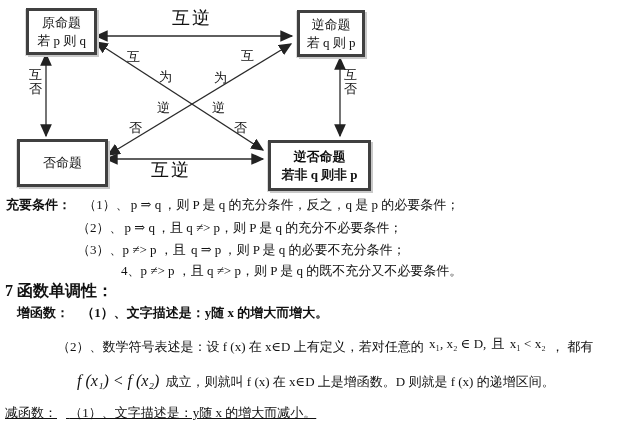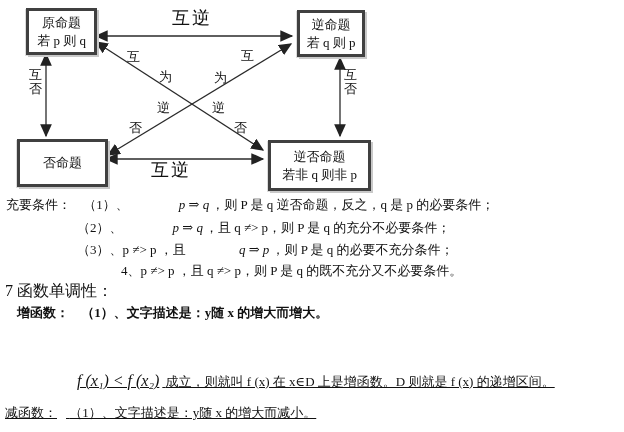--- a/index.html
+++ b/index.html
@@ -15,23 +15,23 @@
     position:absolute;border:3px solid #404040;background:#fff;
     box-shadow:2px 2px 0 #c9c9c9,-1px 1px 0 #dcdcdc;
     display:flex;flex-direction:column;align-items:center;justify-content:center;
     font-size:13px;line-height:18px;white-space:nowrap;z-index:2;
   }
   .dlabel{position:absolute;font-size:13px;line-height:14px;white-space:nowrap;background:#fff0;z-index:3;}
   .dlabel.big{font-size:18px;letter-spacing:2px;}
   .vstack span{display:block;text-align:center;}
   
   .tline{position:absolute;font-size:13px;line-height:17px;white-space:nowrap;}
-  .b{font-weight:normal;}
+  .b{font-weight:bold;}
   .gap{margin-right:9px;}
-  .m{font-style:italic;font-family:"Liberation Serif","DejaVu Serif",serif;padding:0 2px;margin-left:48px;}
+  .m{font-family:"Liberation Serif","DejaVu Serif",serif;padding:0 2px;}
   .raise{position:relative;top:-3px;}
   .m2{font-style:italic;font-size:16px;padding-right:3px;}
   .h2{font-size:16px;}
 </style>
 </head>
 <body>
 
 <div class="page">
 
   <div class="diagram">
@@ -56,21 +56,21 @@
       <span>原命题</span>
       <span>若 p 则 q</span>
     </div>
     <div class="pbox" style="left:297px;top:10px;width:62px;height:41px;">
       <span>逆命题</span>
       <span>若 q 则 p</span>
     </div>
     <div class="pbox" style="left:17px;top:139px;width:85px;height:42px;gap:40px;">
       <span>否命题</span>
     </div>
-    <div class="pbox" style="left:268px;top:140px;width:97px;height:45px;">
+    <div class="pbox" style="left:268px;top:140px;width:97px;height:45px;font-weight:bold;">
       <span>逆否命题</span>
       <span>若非 q 则非 p</span>
     </div>
 
     <div class="dlabel big" style="left:172px;top:11px;">互逆</div>
     <div class="dlabel big" style="left:151px;top:163px;">互逆</div>
 
     <div class="dlabel vstack" style="left:29px;top:68px;">
       <span>互</span>
       <span>否</span>
@@ -85,41 +85,48 @@
     <div class="dlabel" style="left:241px;top:49px;">互</div>
     <div class="dlabel" style="left:214px;top:71px;">为</div>
     <div class="dlabel" style="left:157px;top:101px;">逆</div>
     <div class="dlabel" style="left:129px;top:121px;">否</div>
     <div class="dlabel" style="left:212px;top:101px;">逆</div>
     <div class="dlabel" style="left:234px;top:121px;">否</div>
   </div>
 
   <div class="tline" style="left:6px;top:196px;">
     <span class="b gap">充要条件：</span>
-    <span>（1）、</span><span class="m">p ⇒ q</span><span>，则 P 是 q 逆否命题，反之，q 是 p 的必要条件；</span>
+    <span>（1）、</span><span class="m">p ⇒ q</span><span>，则 P 是 q 的充分条件，反之，q 是 p 的必要条件；</span>
   </div>
   <div class="tline" style="left:77px;top:219px;">
     <span>（2）、</span><span class="m">p ⇒ q</span><span>，且 q ≠&gt; p，则 P 是 q 的充分不必要条件；</span>
   </div>
   <div class="tline" style="left:77px;top:241px;text-align:right;">
     <span>（3）、p ≠&gt; p ，且 </span><span class="m">q ⇒ p</span><span>，则 P 是 q 的必要不充分条件；</span>
   </div>
   <div class="tline" style="left:93px;top:262px;margin-left:28px;">
     <span>4、p ≠&gt; p ，且 q ≠&gt; p，则 P 是 q 的既不充分又不必要条件。</span>
   </div>
 
   <div class="tline b h2" style="left:5px;top:282px;">7 函数单调性：</div>
 
   <div class="tline" style="left:17px;top:304px;font-weight:bold;">
     <span class="gap">增函数：</span>
     <span>（1）、文字描述是：y随 x 的增大而增大。</span>
   </div>
 
+  <div class="tline" style="left:57px;top:338px;">
+    <span>（2）、数学符号表述是：设 f (x) 在 x∈D 上有定义，若对任意的</span>
+    <span class="m raise">x₁, x₂ ∈ D,</span>
+    <span class="raise">且</span>
+    <span class="m raise">x₁ &lt; x₂</span>
+    <span>， 都有</span>
+  </div>
 
-  <div class="tline" style="left:77px;top:372px;text-decoration:underline;">
+  <div class="tline" style="left:77px;top:372px;">
     <span class="m2">f (x₁) &lt; f (x₂)</span>
     <span>成立，则就叫 f (x) 在 x∈D 上是增函数。D 则就是 f (x) 的递增区间。</span>
   </div>
 
   <div class="tline" style="left:5px;top:404px;text-decoration:underline;">
     <span class="gap">减函数：</span>
     <span>（1）、文字描述是：y随 x 的增大而减小。</span>
   </div>
 
 </div>

